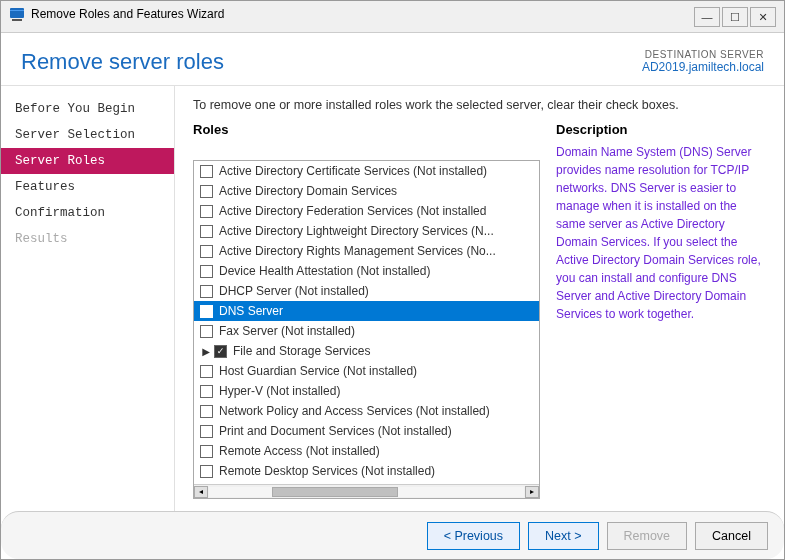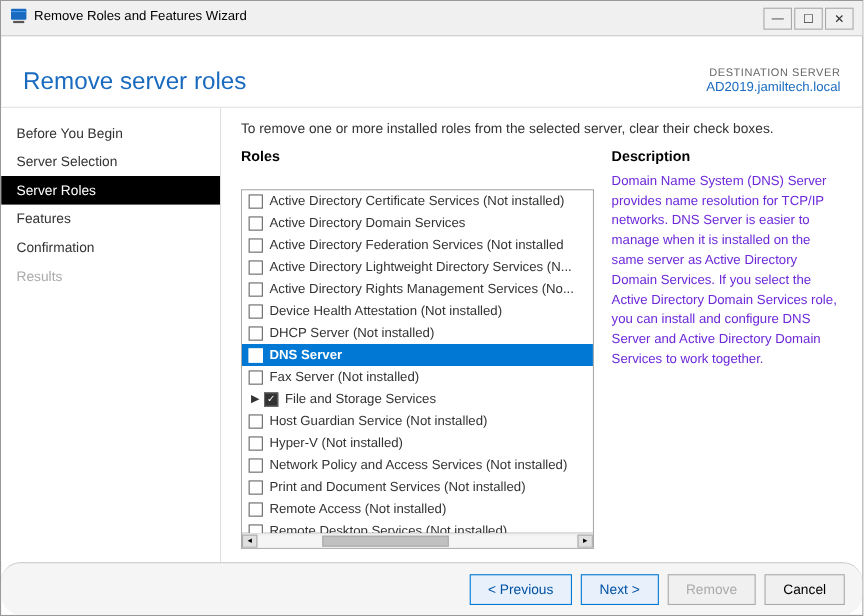--- a/index.html
+++ b/index.html
@@ -55,21 +55,20 @@
       align-items: center;
       justify-content: center;
       color: #333;
     }
 
     .main-content {
       display: flex;
       flex-direction: column;
       flex: 1;
       overflow: hidden;
-      margin-top: 12px;
     }
 
     .header-section {
       padding: 16px 20px 10px 20px;
       border-bottom: 1px solid #e0e0e0;
       display: flex;
       justify-content: space-between;
       align-items: flex-start;
     }
     .page-title {
@@ -94,34 +93,35 @@
       text-align: center;
     }
 
     .body-section {
       display: flex;
       flex: 1;
       overflow: hidden;
     }
 
     .sidebar {
-      width: 200px;
+      width: 174px;
       background: #fff;
       border-right: 1px solid #e0e0e0;
       padding: 10px 0;
       flex-shrink: 0;
+      font-family: Liberation Mono, monospace;
     }
     .sidebar-item {
       padding: 6px 14px;
       cursor: pointer;
       color: #333;
       font-size: 12.5px;
     }
     .sidebar-item.active {
-      background: #000000;
+      background: #be185d;
       color: white;
     }
     .sidebar-item.disabled {
       color: #aaa;
       cursor: default;
     }
 
     .content-area {
       flex: 1;
       padding: 12px 18px;
@@ -174,21 +174,20 @@
       align-items: center;
       padding: 2px 6px;
       min-height: 20px;
       cursor: pointer;
       font-size: 12px;
       color: #333;
     }
     .role-item.selected {
       background: #0078d4;
       color: white;
-      font-weight: bold;
     }
     .role-item.selected .checkbox { border-color: #fff; }
     .checkbox {
       width: 13px;
       height: 13px;
       border: 1px solid #666;
       background: #fff;
       margin-right: 6px;
       flex-shrink: 0;
       display: flex;
@@ -329,21 +328,21 @@
       <div class="sidebar">
         <div class="sidebar-item">Before You Begin</div>
         <div class="sidebar-item">Server Selection</div>
         <div class="sidebar-item active">Server Roles</div>
         <div class="sidebar-item">Features</div>
         <div class="sidebar-item">Confirmation</div>
         <div class="sidebar-item disabled">Results</div>
       </div>
 
       <div class="content-area">
-        <p class="instruction-text">To remove one or more installed roles from the selected server, clear their check boxes.</p>
+        <p class="instruction-text">To remove one or more installed roles work the selected server, clear their check boxes.</p>
         <div class="columns">
 
           <div class="roles-column">
             <div class="col-header">Roles</div>
             <div class="roles-list-container">
               <div class="roles-list">
 
                 <div class="role-item">
                   <div class="checkbox"></div>
                   <span>Active Directory Certificate Services (Not installed)</span>

